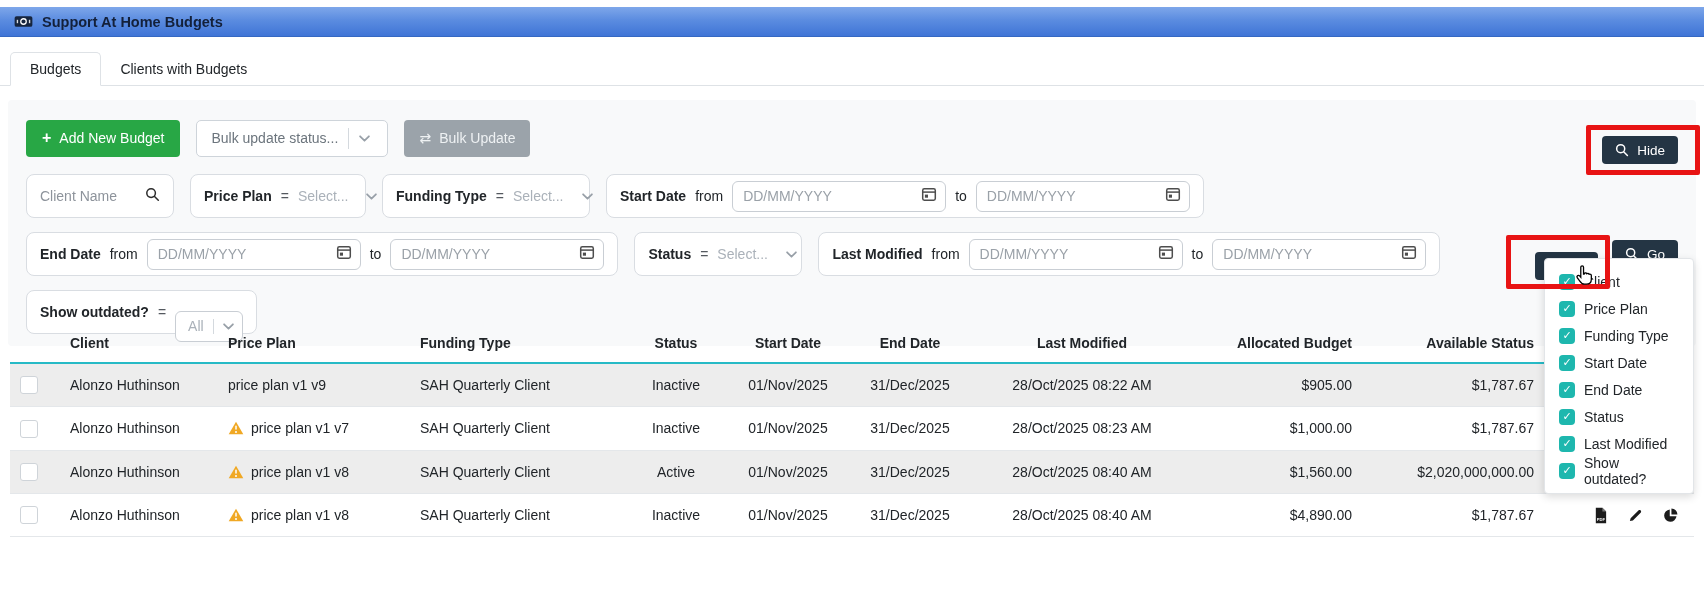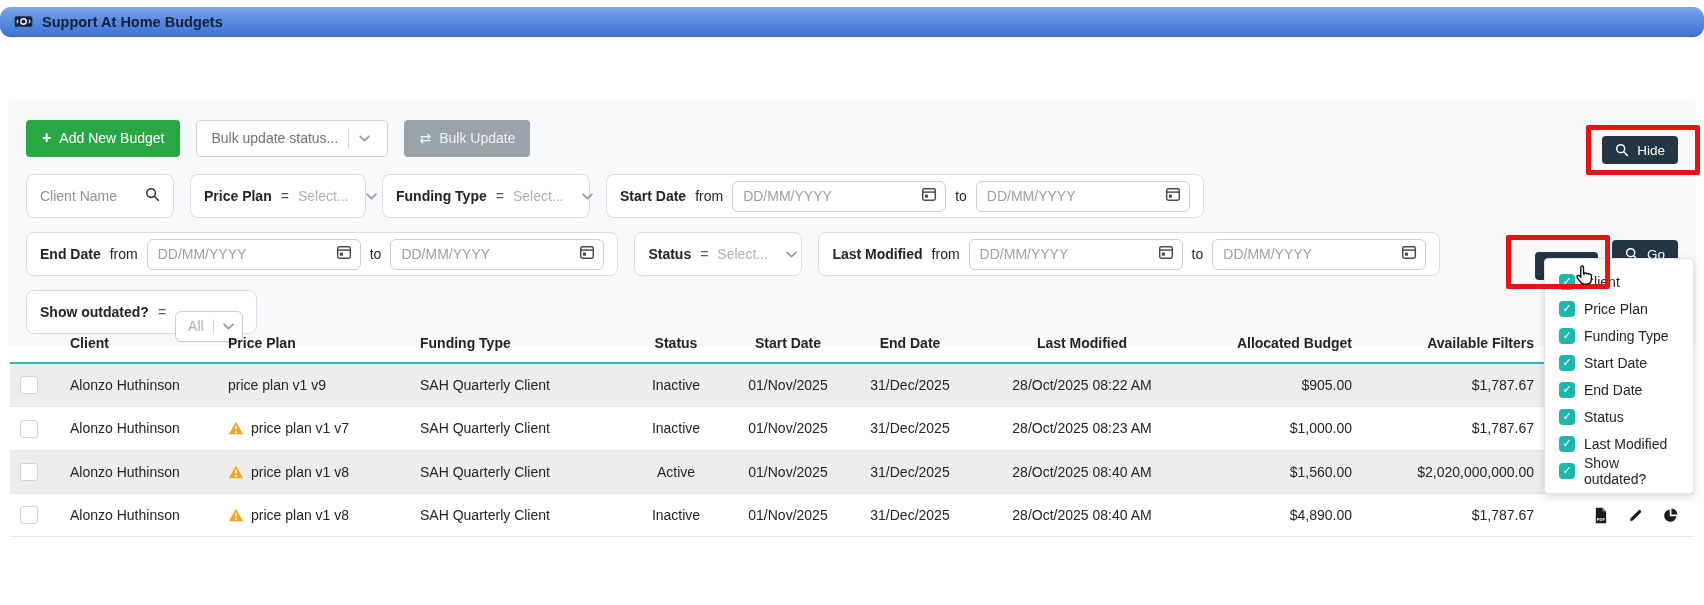--- a/index.html
+++ b/index.html
@@ -4,21 +4,21 @@
 <style>
   * { box-sizing: border-box; margin: 0; padding: 0; }
   html,body { background:#fff; }
   body { font-family:"Liberation Sans", sans-serif; color:#212529; }
   .canvas { position:relative; width:1704px; height:605px; overflow:hidden; background:#fff; }
 
   
   .topbar { position:absolute; left:0; top:7px; width:100%; height:30px;
     background:linear-gradient(180deg,#7ea7ea 0%,#5b8ce0 45%,#3f74d6 100%);
     display:flex; align-items:center; gap:9px; padding:0 0 0 14px;
-    border-bottom:1px solid #3568c2;border-radius:11px; }
+    border-bottom:1px solid #3568c2; }
   .topbar .title { font-size:14.5px; font-weight:bold; color:#13203a; }
   .money-icon svg { display:block; }
 
   
   .tabs { position:absolute; left:0; top:52px; width:100%; display:flex; align-items:flex-end;
     padding-left:10px; border-bottom:1px solid #dee2e6; height:34px; }
   .tab { font-size:14px; padding:8px 19px; cursor:pointer; color:#212529; }
   .tab.active { background:#fff; border:1px solid #dee2e6; border-bottom:1px solid #fff;
     border-radius:5px 5px 0 0; margin-bottom:-1px; }
 
@@ -112,20 +112,24 @@
       <svg width="19" height="15" viewBox="0 0 18 14">
           <rect x="0.6" y="2" width="16.8" height="10" rx="1.8" fill="#16253e"></rect>
           <circle cx="9" cy="7" r="2.6" fill="none" stroke="#fff" stroke-width="1.2"></circle>
           <rect x="2.6" y="5.4" width="1.3" height="3.2" fill="#fff" opacity="0.85"></rect>
           <rect x="14.1" y="5.4" width="1.3" height="3.2" fill="#fff" opacity="0.85"></rect>
         </svg>
     </span>
     <span class="title">Support At Home Budgets</span>
   </div>
 
+  <div class="tabs">
+    <div class="tab active">Budgets</div>
+    <div class="tab">Clients with Budgets</div>
+  </div>
 
   <div class="card">
 
     <div class="frow">
       <button class="btn green">
         <span class="plus">+</span>
         <span>Add New Budget</span>
       </button>
       <div class="selectbox" style="width:192px;">
         <span class="muted">Bulk update status...</span>
@@ -323,21 +327,21 @@
       <tr>
         <th class="col-chk"></th>
         <th class="col-client">Client</th>
         <th class="col-pp">Price Plan</th>
         <th class="col-ft">Funding Type</th>
         <th class="col-st c-center">Status</th>
         <th class="col-sd c-center">Start Date</th>
         <th class="col-ed c-center">End Date</th>
         <th class="col-lm c-center">Last Modified</th>
         <th class="col-ab c-right">Allocated Budget</th>
-        <th class="col-vb c-right">Available Filters</th>
+        <th class="col-vb c-right">Available Status</th>
         <th class="col-act"></th>
       </tr>
     </thead>
     <tbody>
       <tr>
         <td><span class="rowcheck"></span></td>
         <td>Alonzo Huthinson</td>
         <td>
             <span class="pp-cell">
               <span>price plan v1 v9</span>

